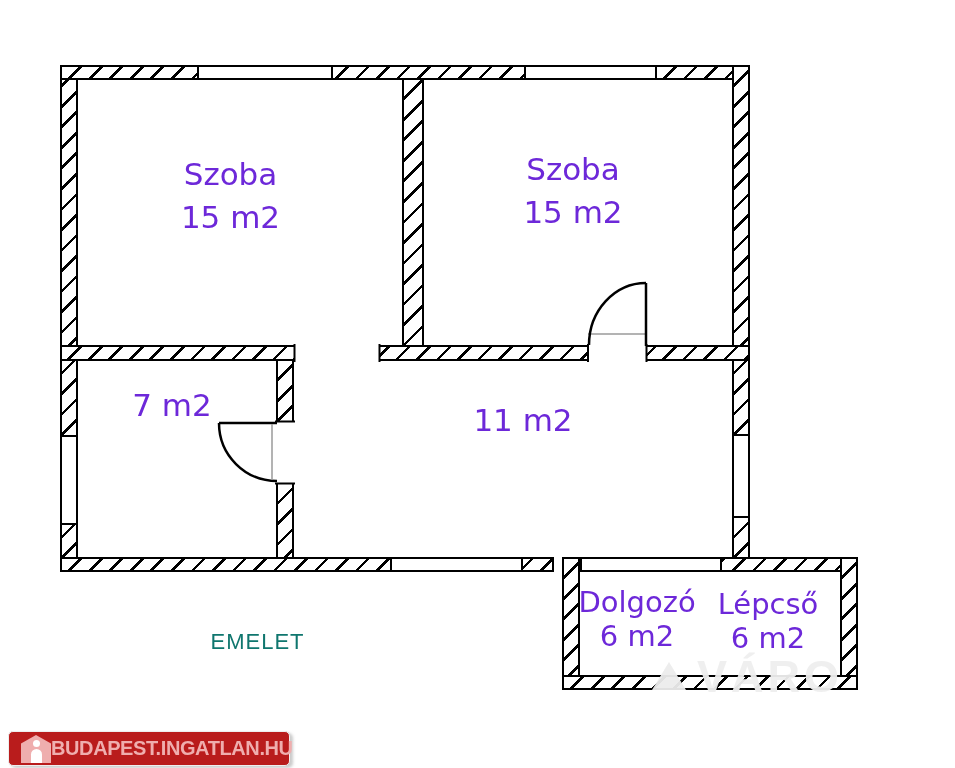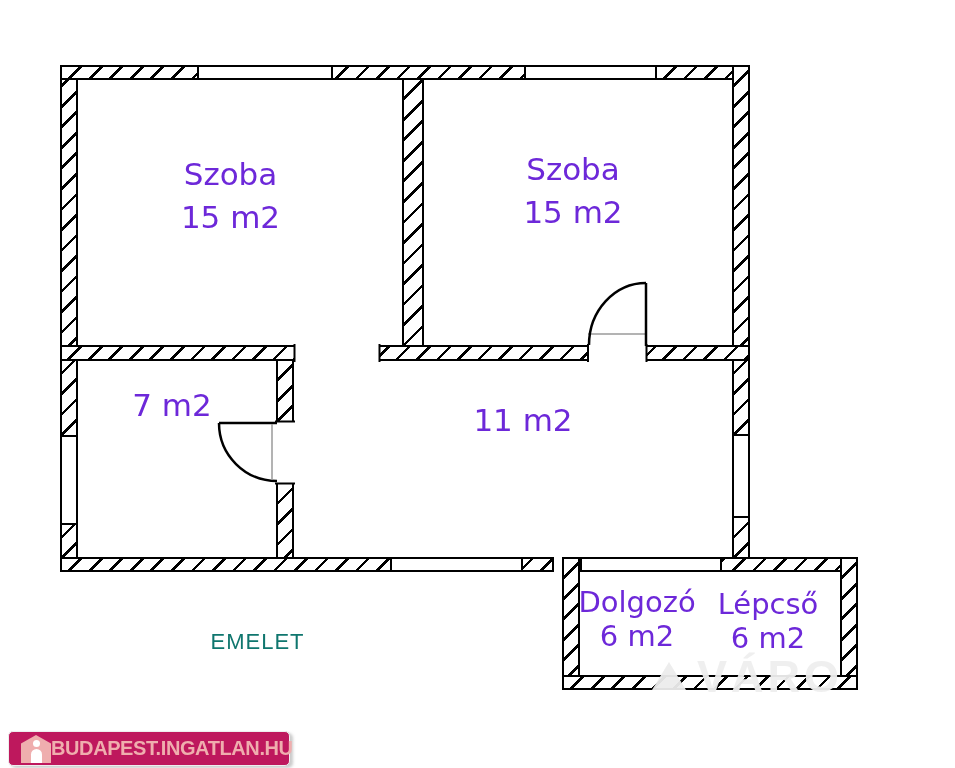--- a/index.html
+++ b/index.html
@@ -37,21 +37,21 @@
     font-family:"Liberation Sans",sans-serif;font-weight:bold;font-size:45px;
     letter-spacing:4px;color:rgba(238,238,238,0.95);white-space:nowrap;
   }
   .corner-tri{
     position:absolute;z-index:40;left:652px;top:662px;width:0;height:0;
     border-left:17px solid transparent;border-right:17px solid transparent;
     border-bottom:28px solid rgba(236,236,236,0.95);
   }
   .badge{
     position:absolute;z-index:50;left:8px;top:731px;width:282px;height:35px;
-    background:#be185d;border:1px solid #eee;border-radius:5px;
+    background:#b91c1c;border:1px solid #eee;border-radius:5px;
     box-shadow:3px 2px 3px rgba(160,160,160,0.55);
   }
   .badge-text{
     position:absolute;left:42px;top:0;height:33px;line-height:33px;
     font-family:"Liberation Sans",sans-serif;font-weight:bold;font-size:20px;
     letter-spacing:-0.4px;color:#efaeae;white-space:nowrap;
   }
   .house{
     position:absolute;left:12px;top:3px;width:30px;height:28px;background:#efaeae;
     clip-path:polygon(50% 0%,100% 30%,100% 100%,0% 100%,0% 30%);

